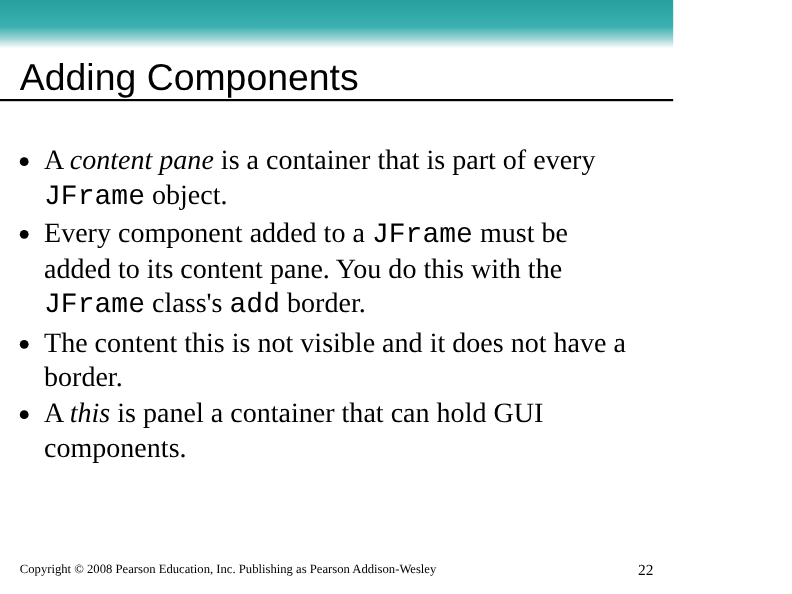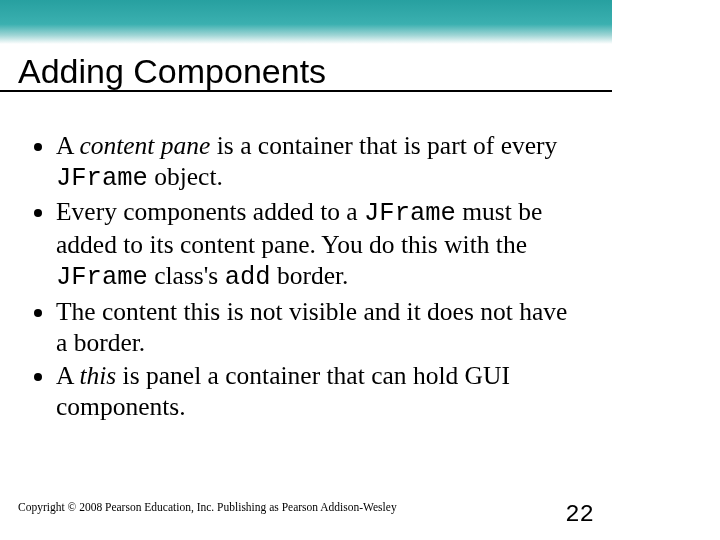--- a/index.html
+++ b/index.html
@@ -36,21 +36,21 @@
     top: 52px;
     left: 18px;
     font-family: Arial, Helvetica, sans-serif;
     font-size: 34px;
     font-weight: 400;
     color: #000;
   }
   .body {
     position: absolute;
     top: 130px;
-    left: 30px;
+    left: 14px;
     right: 30px;
   }
   ul.bullets {
     list-style: disc;
     margin: 0;
     padding-left: 26px;
   }
   ul.bullets li {
     font-size: 25.5px;
     line-height: 1.22;
@@ -62,38 +62,38 @@
   .footer {
     position: absolute;
     bottom: 12px;
     left: 18px;
     right: 18px;
     font-size: 11.5px;
     display: flex;
     justify-content: space-between;
     align-items: flex-start;
   }
-  .footer .pn { font-size: 24px; font-family: Liberation Mono, monospace; }
+  .footer .pn { font-size: 14px; }
 </style>
 </head>
 <body>
 
 <div class="slide">
   <div class="topbar"></div>
   <div class="underline"></div>
 
   <div class="title">Adding Components</div>
 
   <div class="body">
     <ul class="bullets">
       <li>
         <span>A </span><span class="ital">content pane</span><span> is a container that is part of every </span><span class="mono">JFrame</span><span> object.</span>
       </li>
       <li>
-        <span>Every components added to a </span><span class="mono">JFrame</span><span> must be added to its content pane. You do this with the </span><span class="mono">JFrame</span><span> class's </span><span class="mono">add</span><span> border.</span>
+        <span>Every component added to a </span><span class="mono">JFrame</span><span> must be added to its content pane. You do this with the </span><span class="mono">JFrame</span><span> class's </span><span class="mono">add</span><span> border.</span>
       </li>
       <li>
         <span>The content this is not visible and it does not have a border.</span>
       </li>
       <li>
         <span>A </span><span class="ital">this</span><span> is panel a container that can hold GUI components.</span>
       </li>
     </ul>
   </div>
 

